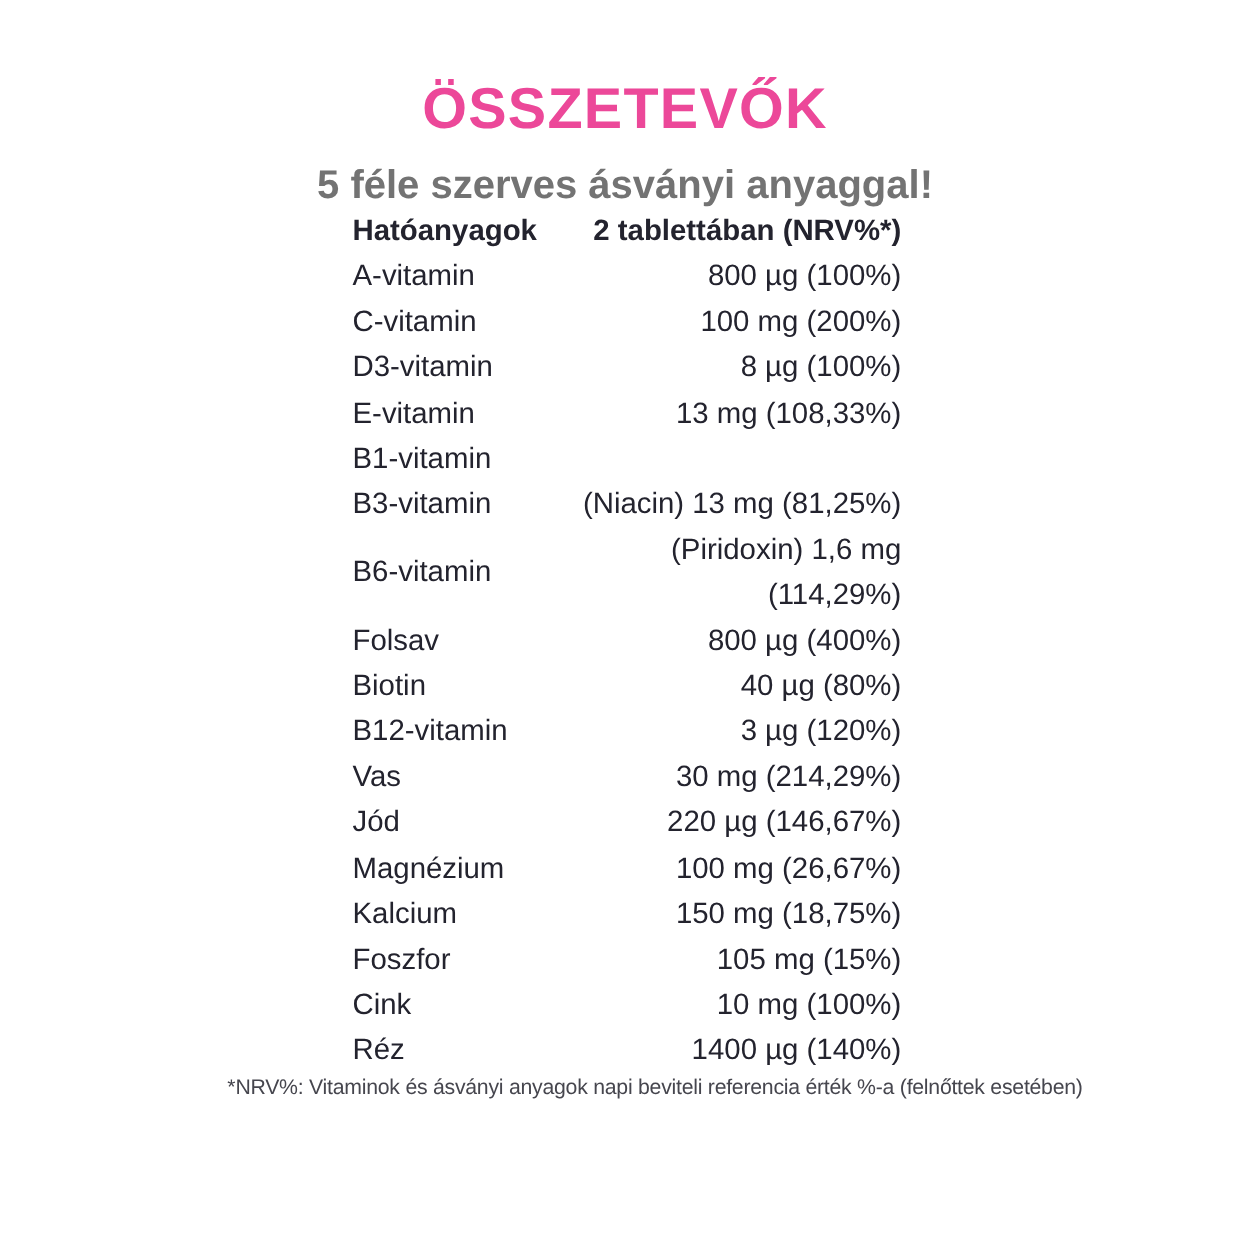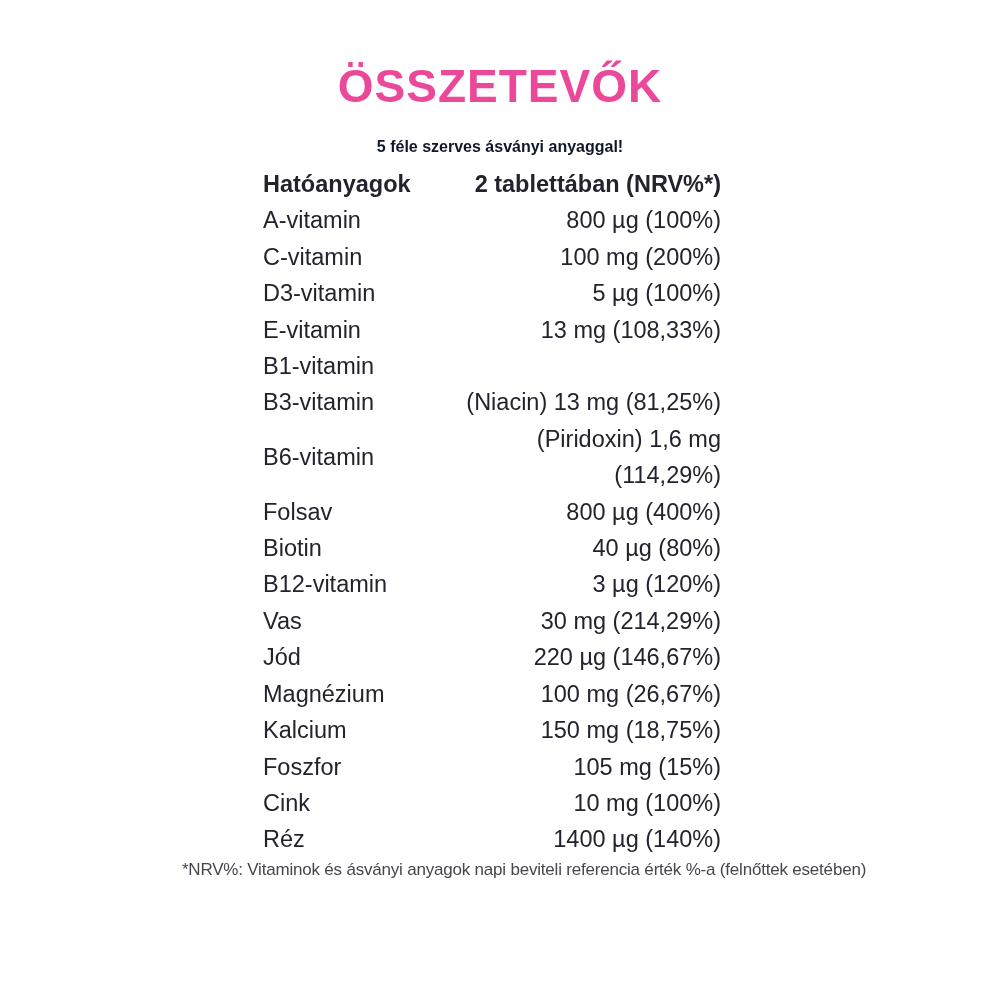--- a/index.html
+++ b/index.html
@@ -18,38 +18,38 @@
     text-align: center;
     font-size: 46px;
     line-height: 52px;
     font-weight: 700;
     letter-spacing: 1px;
     color: #ec4899;
   }
   .subtitle {
     margin-top: 20px;
     text-align: center;
-    font-size: 16px;
+    font-size: 32px;
     line-height: 30px;
     font-weight: 600;
-    color: #0f172a;
+    color: #737373;
   }
   .table {
     margin: 4px 0 0 263px;
     width: 458px;
     font-size: 23.5px;
   }
   .row {
     display: flex;
     justify-content: space-between;
     align-items: center;
     line-height: 36.4px;
   }
   .header-row { font-weight: 700; }
-  .cell-name { text-align: right; white-space: nowrap; }
+  .cell-name { text-align: right; white-space: nowrap; margin-left: 19px; }
   .cell-value { text-align: right; white-space: pre-line; }
   .footnote {
     margin-top: 2px;
     text-align: center;
     font-size: 17px;
     line-height: 20px;
     letter-spacing: -0.2px;
     color: #46464e;
     padding-left: 48px;
   }
@@ -70,21 +70,21 @@
         <div class="row">
           <div class="cell-name">A-vitamin</div>
           <div class="cell-value">800 µg (100%)</div>
         </div>
         <div class="row">
           <div class="cell-name">C-vitamin</div>
           <div class="cell-value">100 mg (200%)</div>
         </div>
         <div class="row">
           <div class="cell-name">D3-vitamin</div>
-          <div class="cell-value">5 µg (100%)</div>
+          <div class="cell-value">8 µg (100%)</div>
         </div>
         <div class="row">
           <div class="cell-name">E-vitamin</div>
           <div class="cell-value">13 mg (108,33%)</div>
         </div>
         <div class="row">
           <div class="cell-name">B1-vitamin</div>
         </div>
         <div class="row">
           <div class="cell-name">B3-vitamin</div>

